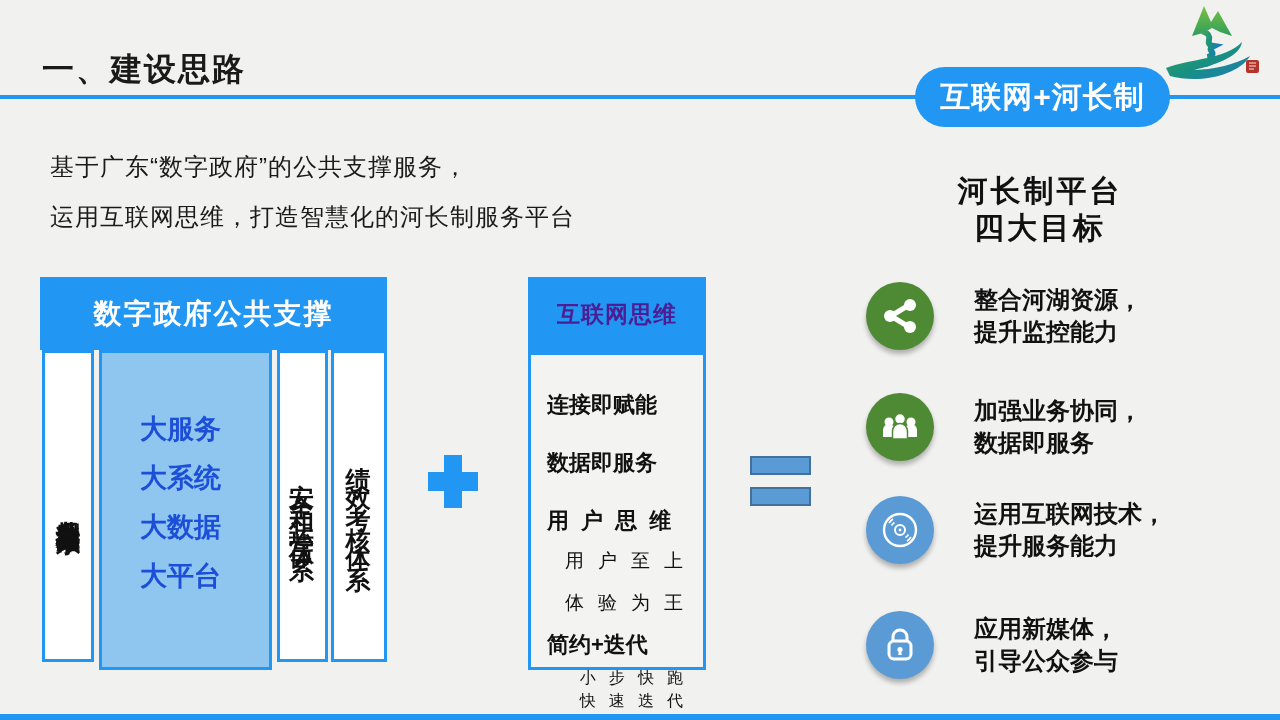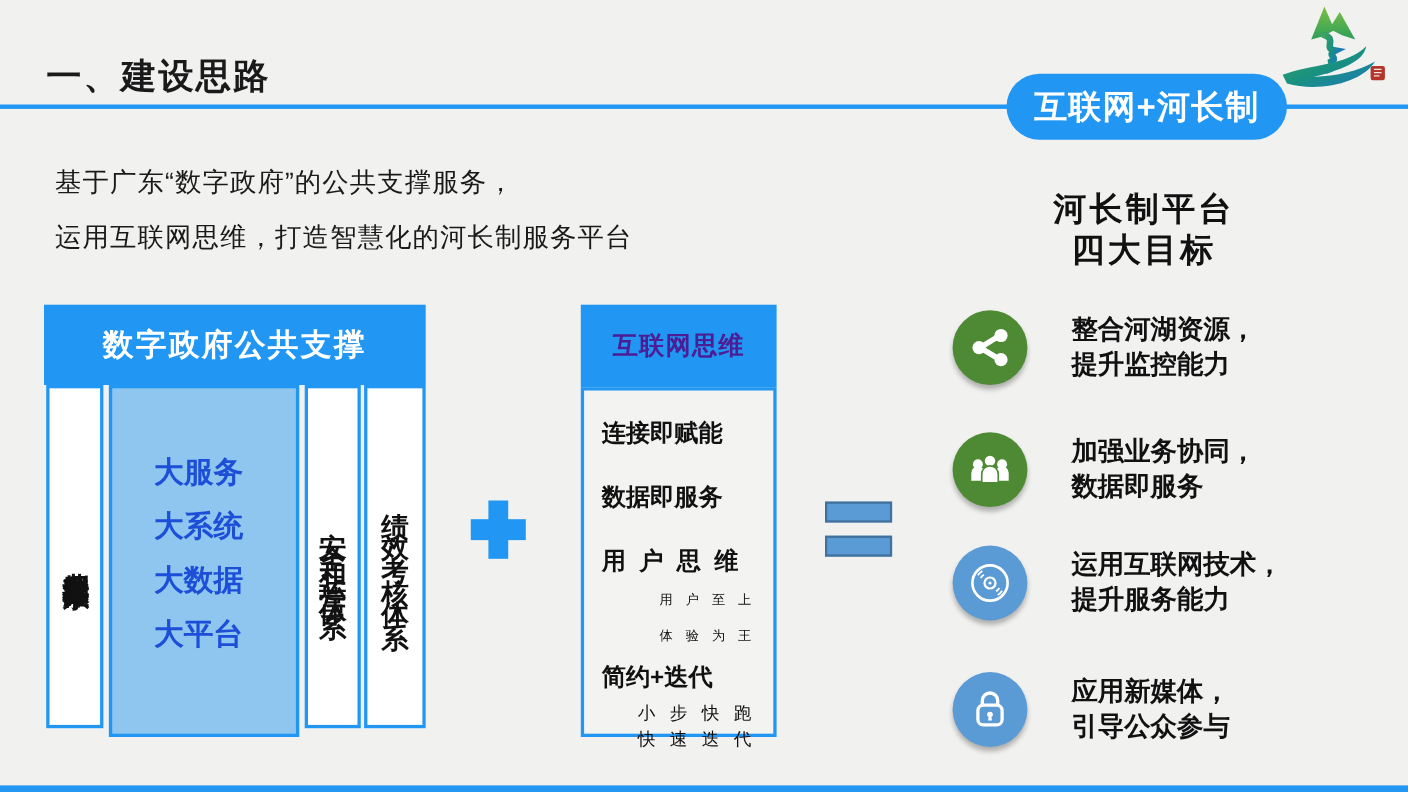--- a/index.html
+++ b/index.html
@@ -41,25 +41,25 @@
   .equals { position:absolute; left:750px; top:456px; width:61px; height:50px; }
   .equals .bar { position:absolute; left:0; width:61px; height:19px; background:#5B9BD5; border:2px solid #41719C; }
   .equals .b1 { top:0; } .equals .b2 { top:31px; }
 
   
   .it-header { position:absolute; left:528px; top:277px; width:178px; height:75px; background:#2196F3; color:#4c1d95;
                font-size:23px; font-weight:700; display:flex; align-items:center; justify-content:center; letter-spacing:1px; }
   .it-body { position:absolute; left:528px; top:352px; width:178px; height:318px; background:#F3F3F2; border:3px solid #2196F3;
              padding:24px 0 0 16px; }
   .it-item { font-size:22px; font-weight:800; color:#111; }
-  .it-i1 { margin-top:0; }
+  .it-i1 { margin-top:11px; }
   .it-i2 { margin-top:28px; }
   .it-i3 { margin-top:28px; letter-spacing:3px; }
   .it-i4 { margin-top:14px; }
-  .it-sub { font-family:"DejaVu Serif", serif; font-size:12px; color:#111; text-align:right; padding-right:16px; letter-spacing:4px; }
+  .it-sub { font-family:"DejaVu Serif", serif; font-size:19px; color:#111; text-align:right; padding-right:16px; letter-spacing:4px; }
   .it-s1 { margin-top:12px; } .it-s2 { margin-top:16px; }
   .it-s3 { margin-top:8px; font-size:16px; } .it-s4 { margin-top:2px; font-size:16px; }
 
   
   .goals-title { position:absolute; left:930px; top:172px; width:220px; text-align:center;
                  font-size:30px; font-weight:800; color:#111; line-height:37px; letter-spacing:3px; }
   .goal-row { position:absolute; left:866px; width:400px; height:70px; display:flex; align-items:center; }
   .g1 { top:281px; } .g2 { top:392px; } .g3 { top:495px; } .g4 { top:610px; }
   .goal-icon { width:68px; height:68px; border-radius:50%; flex:0 0 68px; display:flex; align-items:center; justify-content:center;
                box-shadow:0 4px 5px rgba(0,0,0,0.28); }

